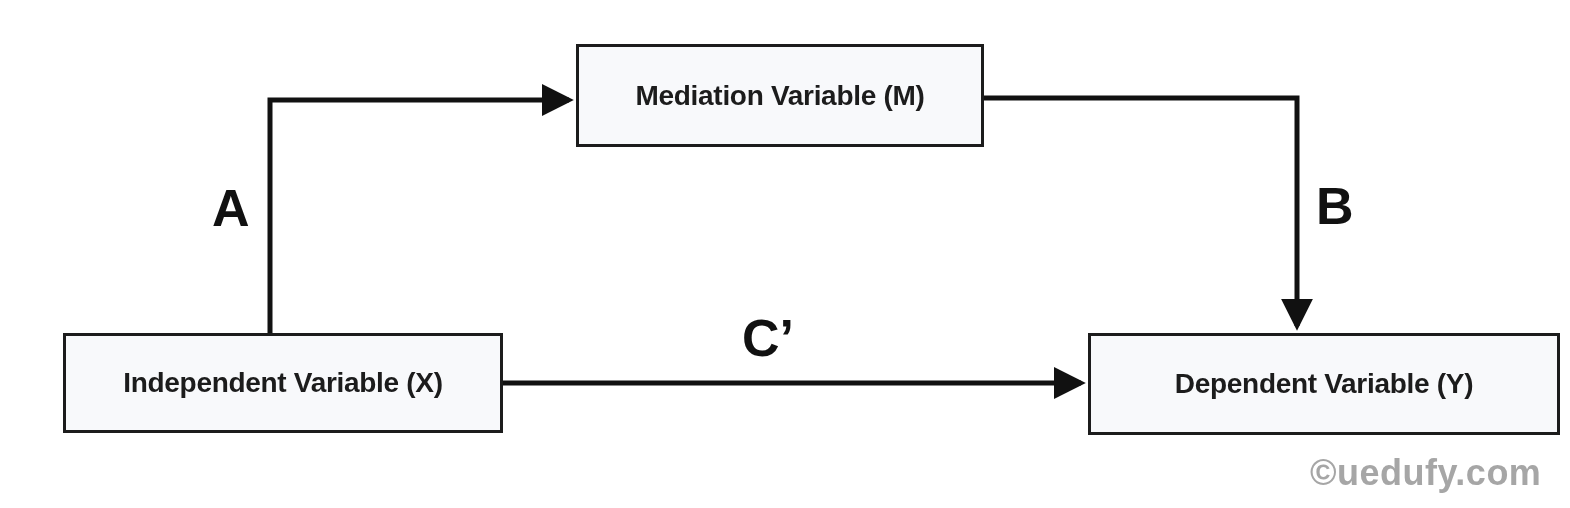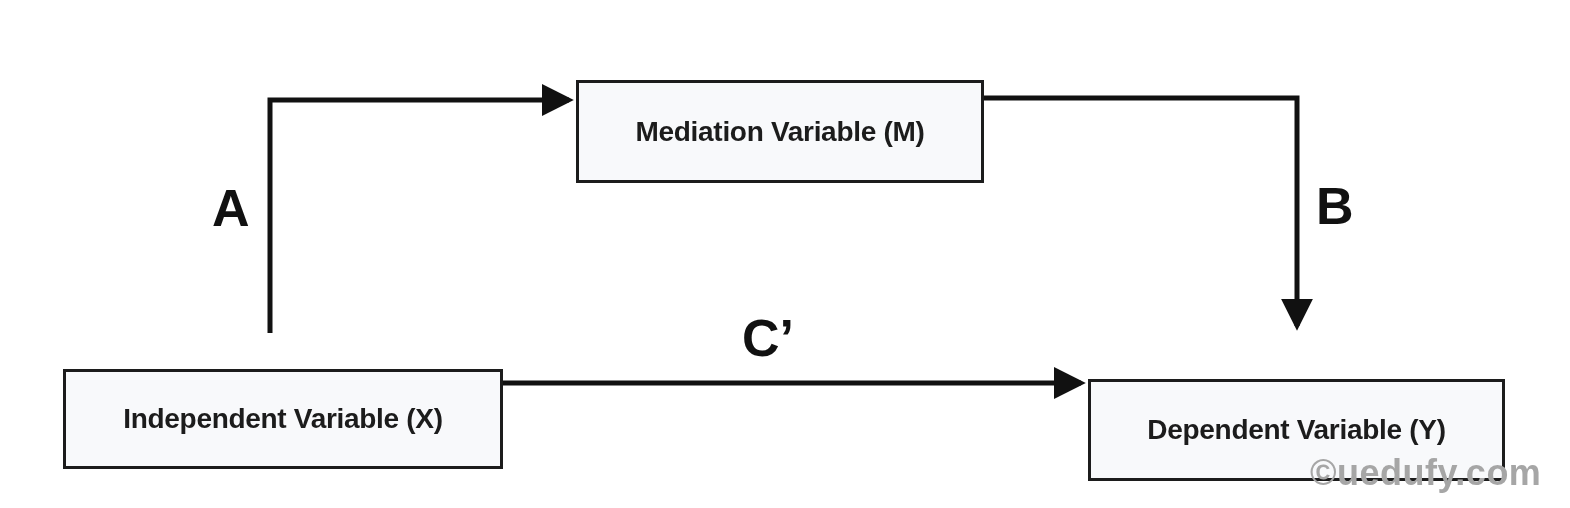--- a/index.html
+++ b/index.html
@@ -23,32 +23,31 @@
     height: 508px;
   }
   .node-box {
     position: absolute;
     box-sizing: border-box;
     background: #f8f9fb;
     border: 3px solid #1c1c1c;
     display: flex;
     align-items: center;
     justify-content: center;
-    margin-top: 36px;
   }
   .node-box span {
     font-size: 28px;
     font-weight: bold;
     color: #1c1c1c;
     letter-spacing: -0.3px;
     white-space: nowrap;
   }
   .box-m { left: 576px; top: 44px;  width: 408px; height: 103px; }
   .box-x { left: 63px;  top: 333px; width: 440px; height: 100px; }
-  .box-y { left: 1088px; top: 343px; width: 417px; height: 102px; }
+  .box-y { left: 1088px; top: 333px; width: 472px; height: 102px; }
 
   .path-label {
     position: absolute;
     font-size: 52px;
     font-weight: bold;
     color: #111111;
     line-height: 1;
     white-space: nowrap;
   }
   .label-a { left: 212px;  top: 182px; }

